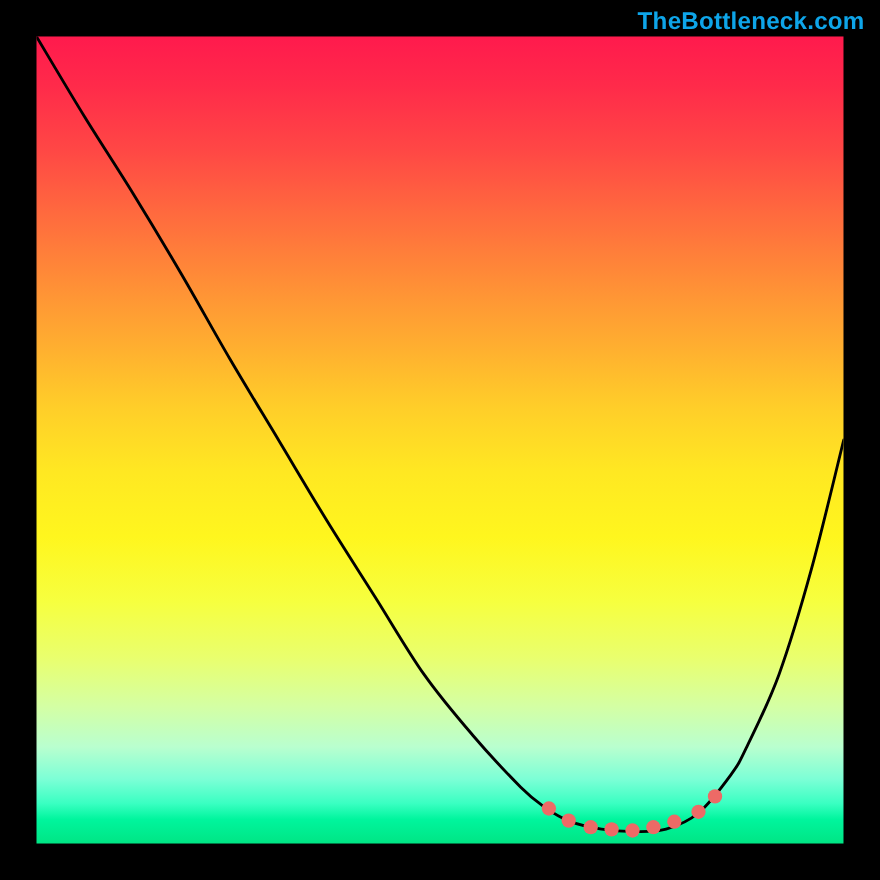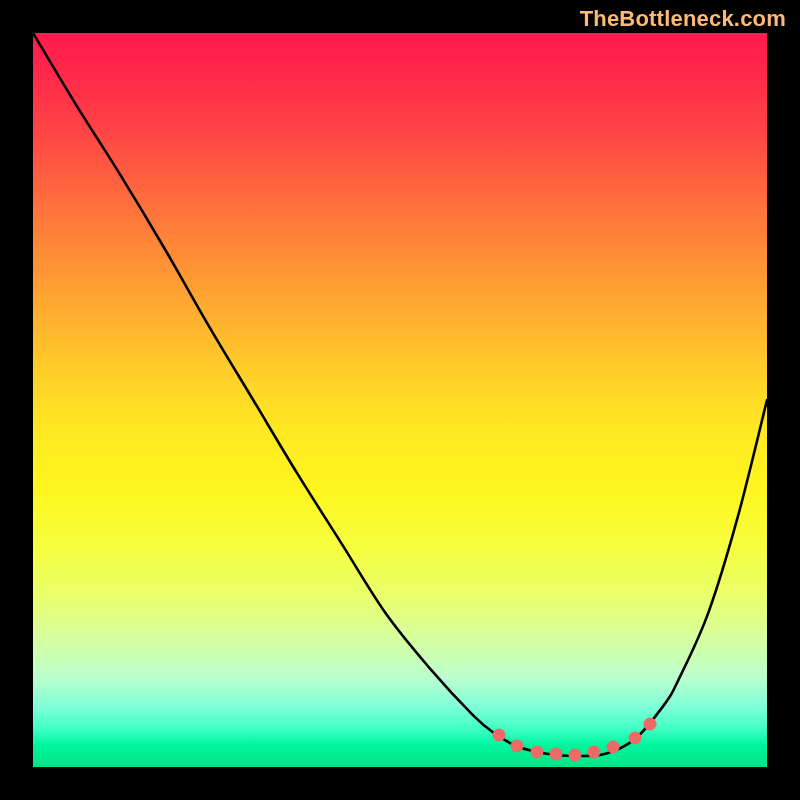--- a/index.html
+++ b/index.html
@@ -10,21 +10,21 @@
     height: 800px;
     background: #000;
   }
   .watermark {
     position: absolute;
     top: 6px;
     right: 14px;
     font-family: Arial, Helvetica, sans-serif;
     font-size: 22px;
     font-weight: 600;
-    color: #fdba74;
+    color: #0ea5e9;
     letter-spacing: 0.2px;
     z-index: 10;
   }
   .plot {
     position: absolute;
     left: 33px;
     top: 33px;
     width: 734px;
     height: 734px;
     overflow: hidden;

